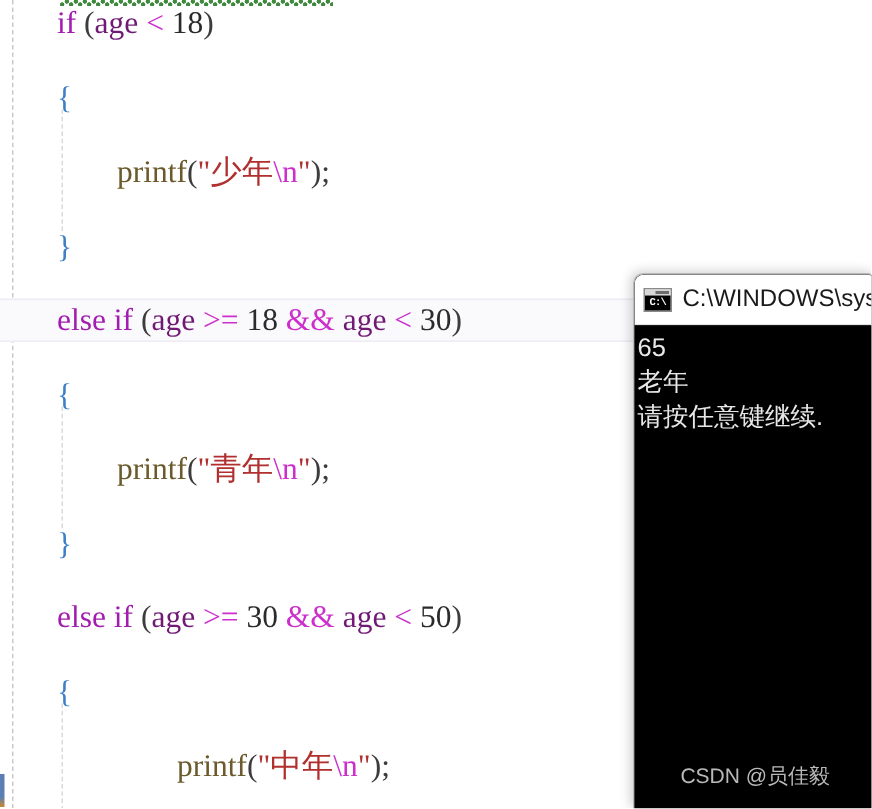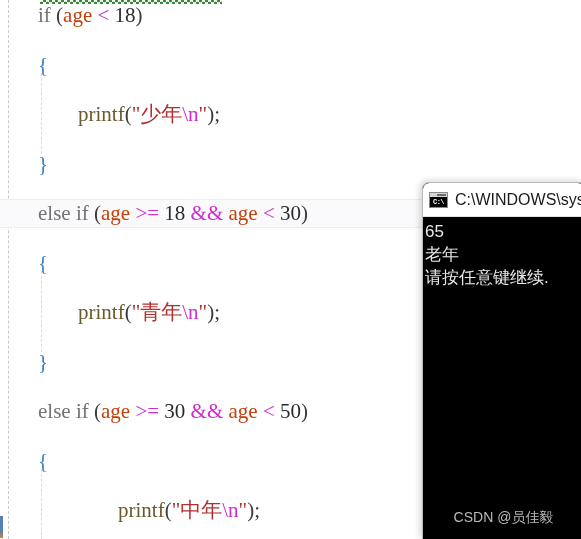--- a/index.html
+++ b/index.html
@@ -84,22 +84,22 @@
     width: 182px;
     height: 4px;
     background-image:
       radial-gradient(circle at 1.5px 3px, #3d8a3d 1.3px, transparent 1.6px),
       radial-gradient(circle at 4.5px 1px, #3d8a3d 1.3px, transparent 1.6px);
     background-size: 6px 4px;
     background-repeat: repeat-x;
   }
 
   
-  .kw      { color: #737373; }        
-  .ident   { color: #c2410c; }        
+  .kw      { color: #a21caf; }        
+  .ident   { color: #701a75; }        
   .op      { color: #cc2fcc; }        
   .num     { color: #2b2b2b; }        
   .paren   { color: #3c3c3c; }
   .brace   { color: #3c7fc4; }
   .fn      { color: #6b5a2b; }        
   .str     { color: #b03030; }        
   .esc     { color: #cc2fcc; }        
   .semi    { color: #3c3c3c; }
 
   

